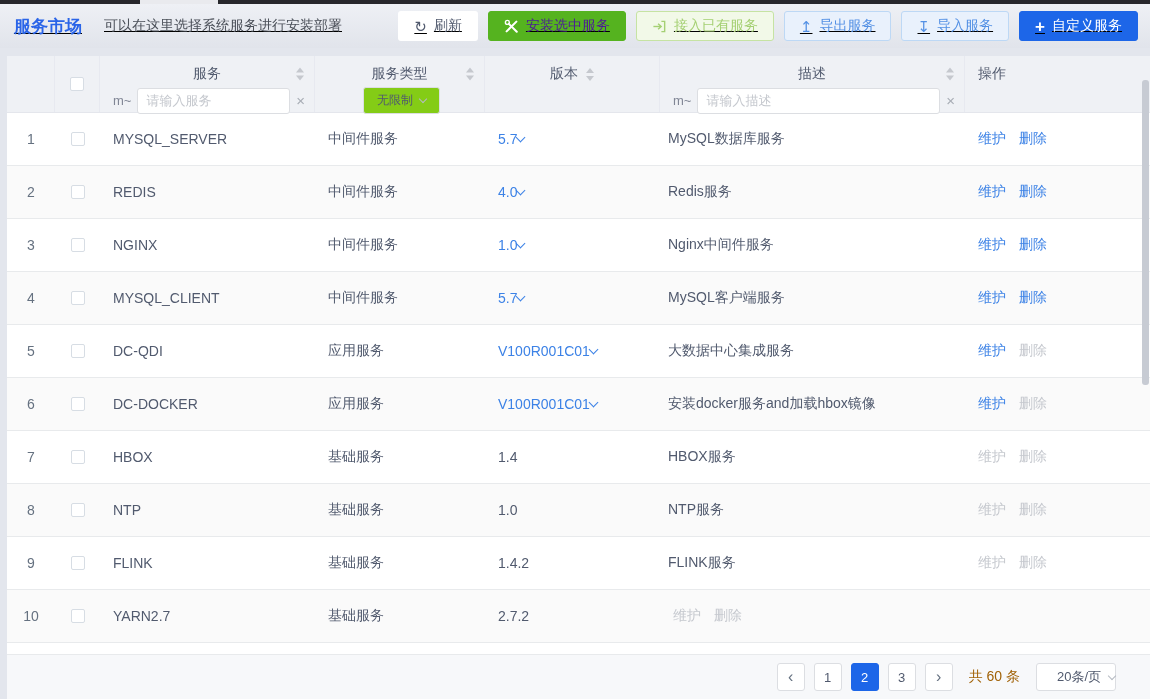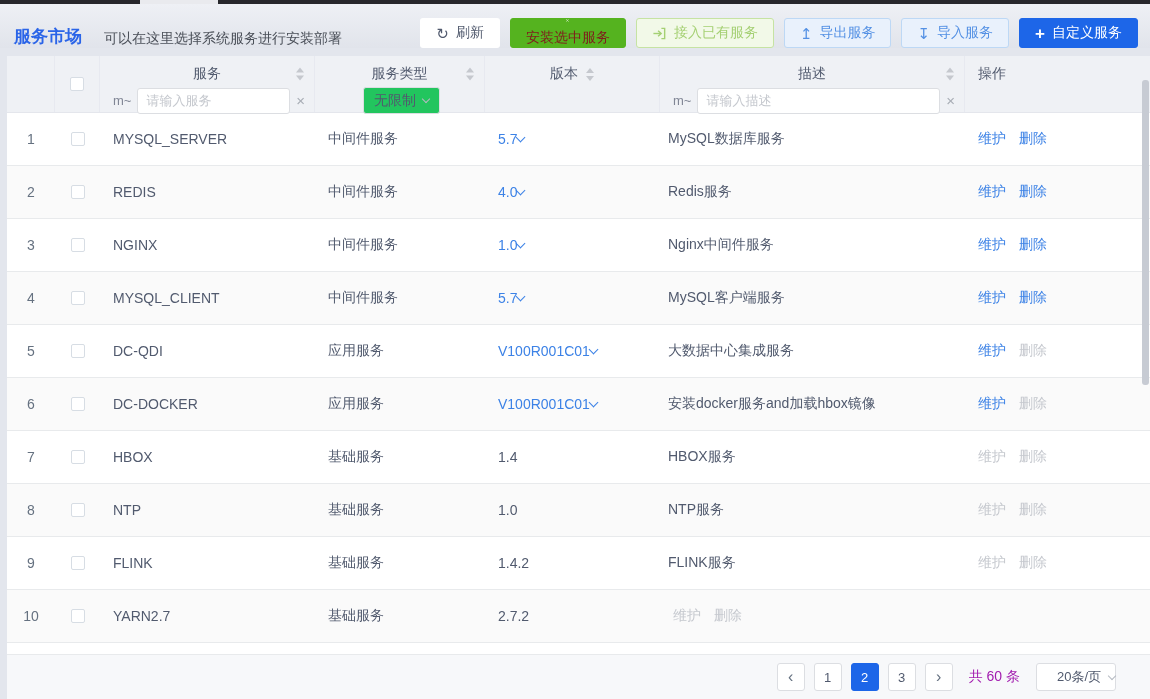--- a/index.html
+++ b/index.html
@@ -3,30 +3,30 @@
 <meta charset="utf-8">
 <style>
   * { margin:0; padding:0; box-sizing:border-box; }
   html,body { width:1150px; height:699px; overflow:hidden;
     font-family:"Liberation Sans","DejaVu Sans",sans-serif; background:#e3e6ed; }
 
   .top-edge { height:4px; background:#27272c; position:relative; }
   .tab-hint { position:absolute; left:140px; top:0; width:78px; height:4px; background:#e9eaee; }
 
   .page-header { height:44px; background:linear-gradient(#eef0f5,#e1e4eb);
-    display:flex; align-items:flex-end; padding:0 12px 0 14px; }
+    display:flex; align-items:center; padding:0 12px 0 14px;text-decoration:underline; }
   .title { color:#2a64e8; font-size:17px; font-weight:bold; margin-right:22px; }
   .subtitle { color:#4a4f58; font-size:14px; }
   .header-actions { margin-left:auto; display:flex; gap:10px; }
   .btn { height:30px; display:inline-flex; align-items:center; gap:7px; padding:0 15px;
     font-size:14px; border-radius:3px; border:1px solid transparent; cursor:pointer;
     font-family:inherit; white-space:nowrap; }
   .btn .ico { font-size:15px; line-height:1; }
   .btn-plain { background:#fff; color:#515a6e; }
-  .btn-green { background:#55b31f; color:#7f1d1d; border-color:#55b31f;flex-direction:column; }
+  .btn-green { background:#55b31f; color:#4c1d95; border-color:#55b31f; }
   .btn-green-light { background:#f2f9e8; color:#a5d073; border-color:#c6e3a3; }
   .btn-blue-light { background:#e9f1fc; color:#5390e4; border-color:#bdd8f5; }
   .btn-blue { background:#1d66e8; color:#fff; border-color:#1d66e8; }
   .btn-blue .ico { font-size:17px; font-weight:bold; }
 
   .content { position:relative; height:651px; background:#e3e6ed; }
   .table-card { position:absolute; left:7px; right:0; top:8px; bottom:44px; background:#fff; }
 
   .thead { height:57px; background:#eff1f5; display:flex; border-bottom:1px solid #e4e6ec; }
   .th { position:relative; border-right:1px solid #e7e9f0; }
@@ -47,23 +47,23 @@
   .sort.inline { margin-left:8px; }
   .sort i { width:0; height:0; border-left:4px solid transparent; border-right:4px solid transparent; display:block; }
   .sort .up { border-bottom:5px solid #c5c8ce; }
   .sort .down { border-top:5px solid #c5c8ce; }
   .th-filter { height:27px; display:flex; align-items:center; padding:0 9px 0 13px; gap:6px; }
   .filter-prefix { color:#808695; font-size:13px; }
   .filter-input { flex:1; min-width:0; height:26px; border:1px solid #dcdee2; border-radius:3px;
     padding:0 8px; font-size:13px; color:#515a6e; background:#fff; font-family:inherit; outline:none; }
   .filter-input::placeholder { color:#c5c8ce; }
   .filter-clear { color:#a8adb5; font-size:15px; line-height:1; cursor:pointer; }
-  .type-select { width:77px; height:27px; margin:0 auto; background:#22c55e; border:1px solid #dcdee2;
+  .type-select { width:77px; height:27px; margin:0 auto; background:#84cc16; border:1px solid #dcdee2;
     border-radius:3px; display:flex; align-items:center; justify-content:center; gap:7px;
-    color:#515a6e; font-size:14px; cursor:pointer; }
+    color:#515a6e; font-size:12px; cursor:pointer; }
 
   .checkbox { width:14px; height:14px; border:1px solid #d7dde4; border-radius:2px; background:#fff; cursor:pointer; }
 
   .row { display:flex; height:53px; border-bottom:1px solid #e8eaec; align-items:center;
     background:#fff; font-size:14px; color:#515a6e; }
   .row.alt { background:#fafafa; }
   .cell-index { width:48px; text-align:center; color:#657180; }
   .cell-check { width:45px; display:flex; justify-content:center; }
   .cell-service { width:215px; padding-left:13px; }
   .cell-type { width:170px; padding-left:13px; }
@@ -83,21 +83,21 @@
   .partial-row { height:12px; background:#fff; border-bottom:1px solid #e8eaec; }
 
   .pagination { position:absolute; left:7px; right:0; bottom:0; height:44px; background:#f7f8fa;
     display:flex; align-items:center; justify-content:flex-end; gap:9px; padding-right:34px; }
   .pages { display:flex; gap:9px; }
   .page-btn { min-width:28px; height:28px; background:#fff; border:1px solid #dcdee2; border-radius:3px;
     display:flex; align-items:center; justify-content:center; font-size:13px; color:#515a6e;
     cursor:pointer; padding:0 4px; }
   .page-btn.arrow { font-size:16px; color:#657180; }
   .page-btn.active { background:#1d66e8; border-color:#1d66e8; color:#fff; }
-  .page-total { color:#a21caf; font-size:14px; margin:16px 7px; }
+  .page-total { color:#a16207; font-size:14px; margin:16px 7px; }
   .page-size { width:80px; height:28px; background:#fff; border:1px solid #dcdee2; border-radius:3px;
     display:flex; align-items:center; justify-content:flex-end; gap:8px; font-size:13px;
     color:#515a6e; cursor:pointer; }
   .chev-gray { width:6px; height:6px; border-right:1.5px solid #b5bac2; border-bottom:1.5px solid #b5bac2;
     transform:rotate(45deg); margin-top:-3px; }
 
   .scrollbar-thumb { position:absolute; right:1px; top:32px; width:7px; height:305px;
     background:#c7cbd3; border-radius:3px; }
 </style>
 </head>

